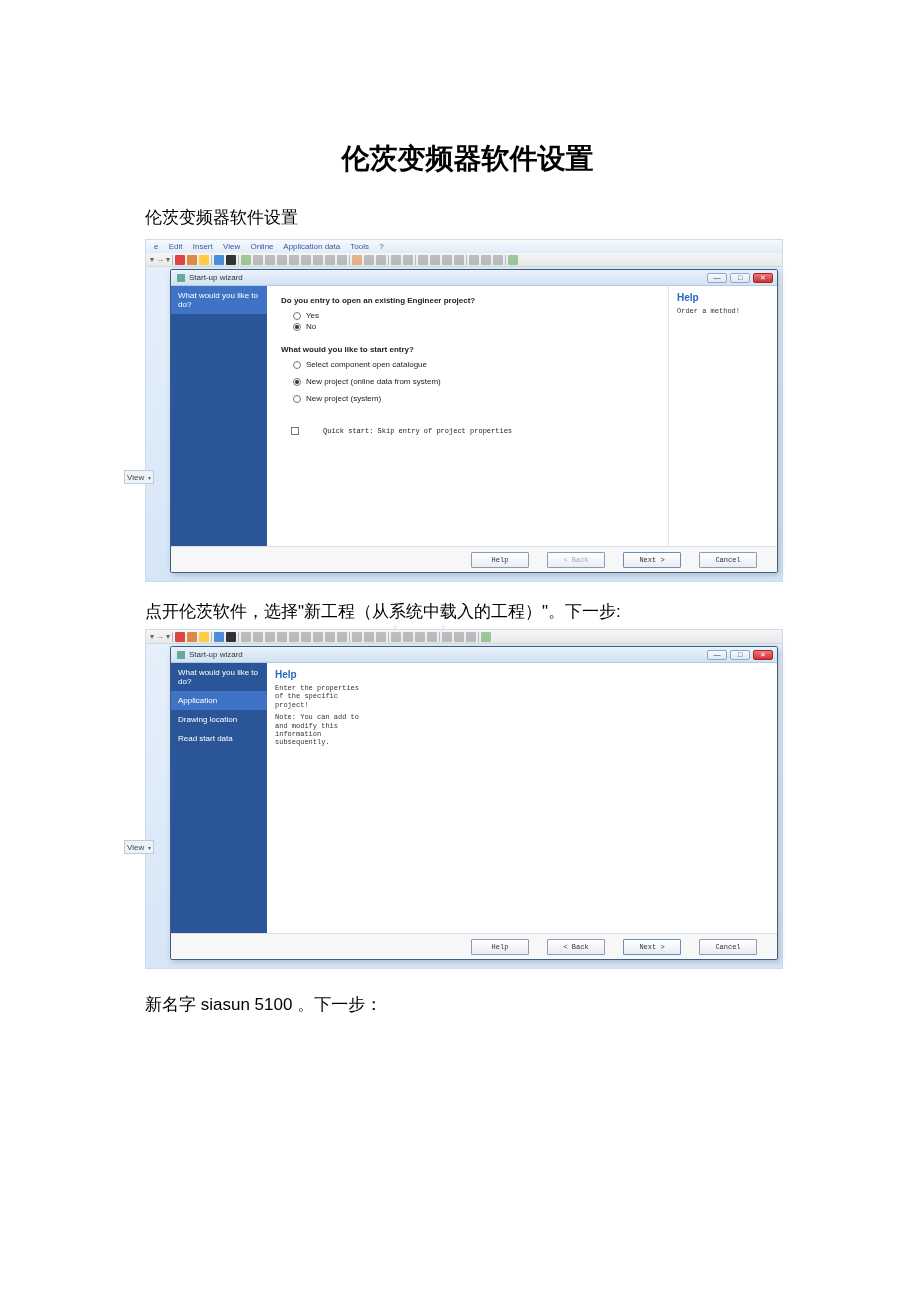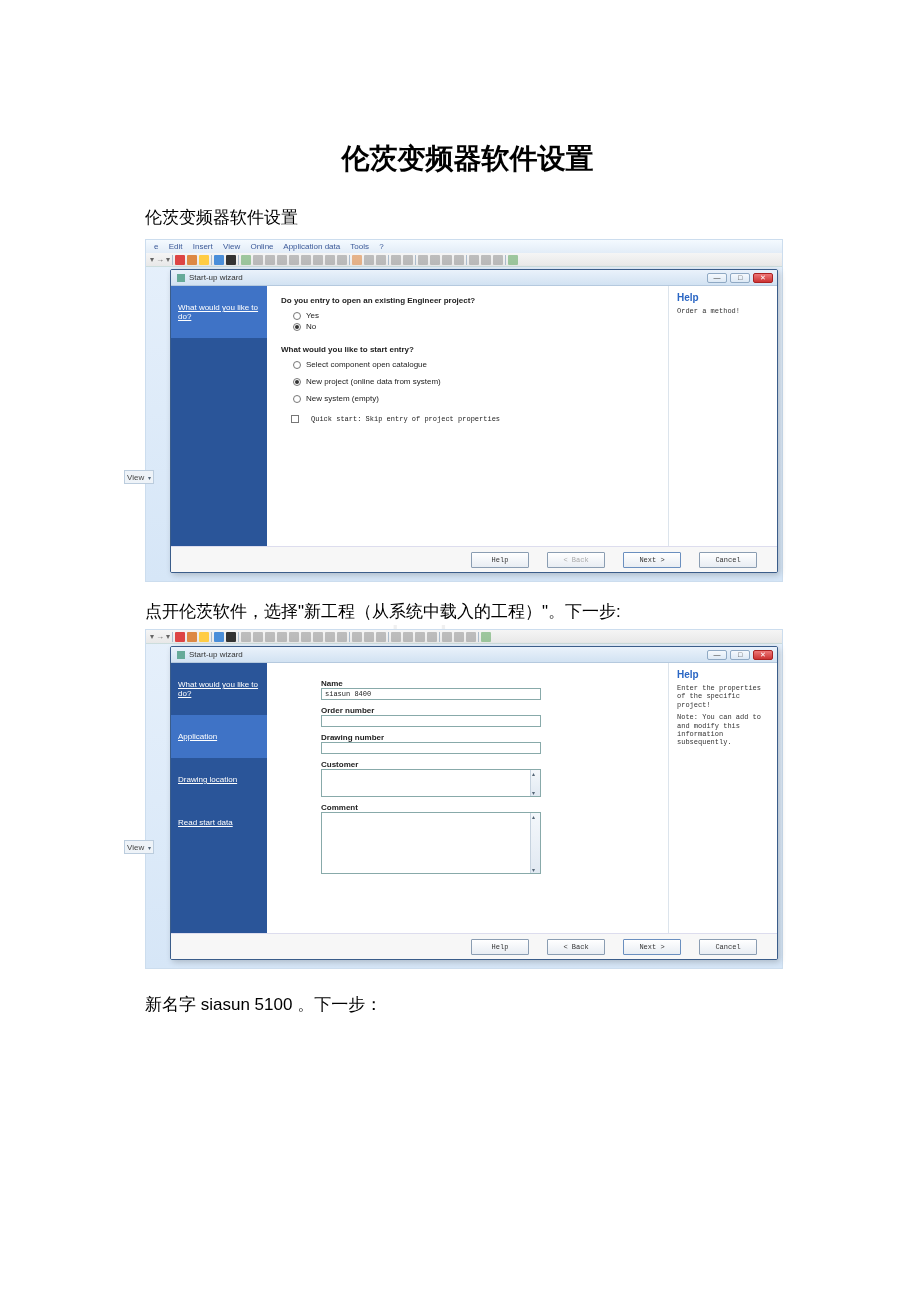--- a/index.html
+++ b/index.html
@@ -79,45 +79,44 @@
     border-radius:2px; display:flex; align-items:center; justify-content:center;
     font-size:7px;
   }
   .winbtn.close { background:linear-gradient(#e77,#c33); border-color:#a22; color:#fff;}
   .dialog-body { display:flex; }
   .d-sidebar {
     width: 96px; background:#2a5599;
     min-height: 260px;
   }
   .d-sideitem {
-    padding: 17px 7px;
+    padding: 5px 7px;
     color:#fff; font-size:8px;
     background:#2a5599;
-    text-decoration:underline;
   }
   .d-sideitem.sel { background:#3f73c6; }
   .d-main {
     flex:1; padding: 10px 12px 6px 14px;
     border-right:1px solid #dce4ec;
     position: relative;
     font-size:8px; color:#222;
   }
   .d-help {
     width: 108px; padding:6px 8px;
     font-size:8px;
   }
   .d-help .hh { color:#2a66c4; font-weight:bold; font-size:10px; margin-bottom:4px;}
   .d-help .ht { font-family: "Courier New", monospace; font-size:7px; line-height:1.2; color:#333;}
   .q { font-weight:bold; margin-bottom:6px; }
   .radio-row { margin: 2px 0 2px 12px; display:flex; align-items:center; gap:5px;}
   .radio { width:8px; height:8px; border:1px solid #777; border-radius:50%; display:inline-flex; align-items:center; justify-content:center;}
   .radio.checked::after{content:"";width:4px;height:4px;border-radius:50%;background:#333;}
   .chk { width:8px; height:8px; border:1px solid #777; display:inline-block;}
   .q2 { font-weight:bold; margin:14px 0 6px 0;}
-  .chk-row { margin:12px 0 0 10px; display:flex; gap:12px; font-family:"Courier New",monospace; font-size:7px;text-align:right;}
+  .chk-row { margin:24px 0 0 10px; display:flex; gap:24px; font-family:"Courier New",monospace; font-size:7px;text-align:right;}
   .dialog-footer {
     height: 26px;
     border-top:1px solid #dde;
     display:flex; align-items:center; justify-content:flex-end;
     gap:18px; padding-right:20px;
     background:#f7f7f7;
   }
   .dbtn {
     min-width:58px; height:16px;
     border:1px solid #8a9db2; border-radius:1px;
@@ -261,21 +260,21 @@
           <div class="radio-row">
             <span class="radio"></span>
             <span>Select component open catalogue</span>
           </div>
           <div class="radio-row" style="margin-top:8px">
             <span class="radio checked"></span>
             <span>New project (online data from system)</span>
           </div>
           <div class="radio-row" style="margin-top:8px">
             <span class="radio"></span>
-            <span>New system (empty)</span>
+            <span>New project (system)</span>
           </div>
           <div class="chk-row">
             <span class="chk"></span>
             <span>Quick start: Skip entry of project properties</span>
           </div>
           <div style="height:80px"></div>
         </div>
         <div class="d-help">
           <div class="hh">Help</div>
           <div class="ht">Order a method!</div>
@@ -349,39 +348,20 @@
           <span class="winbtn close">✕</span>
         </span>
       </div>
       <div class="dialog-body">
         <div class="d-sidebar" style="min-height:270px">
           <div class="d-sideitem">What would you like to do?</div>
           <div class="d-sideitem sel">Application</div>
           <div class="d-sideitem">Drawing location</div>
           <div class="d-sideitem">Read start data</div>
         </div>
-        <div class="d-main" style="padding-left:54px">
-          <div class="formlabel">Name</div>
-          <div class="forminput">
-              <span>siasun 8400</span>
-            </div>
-          <div class="formlabel">Order number</div>
-          <div class="forminput"></div>
-          <div class="formlabel">Drawing number</div>
-          <div class="forminput"></div>
-          <div class="formlabel">Customer</div>
-          <div class="formtextarea" style="height:28px">
-              <div class="ta-scroll"></div>
-            </div>
-          <div class="formlabel">Comment</div>
-          <div class="formtextarea" style="height:62px">
-              <div class="ta-scroll"></div>
-            </div>
-          <div style="height:10px"></div>
-        </div>
         <div class="d-help">
           <div class="hh">Help</div>
           <div class="ht">Enter the properties of the specific project!</div>
           <div style="height:4px"></div>
           <div class="ht">Note: You can add to and modify this information subsequently.</div>
         </div>
       </div>
       <div class="dialog-footer">
         <div class="dbtn">Help</div>
         <div class="dbtn">&lt; Back</div>

